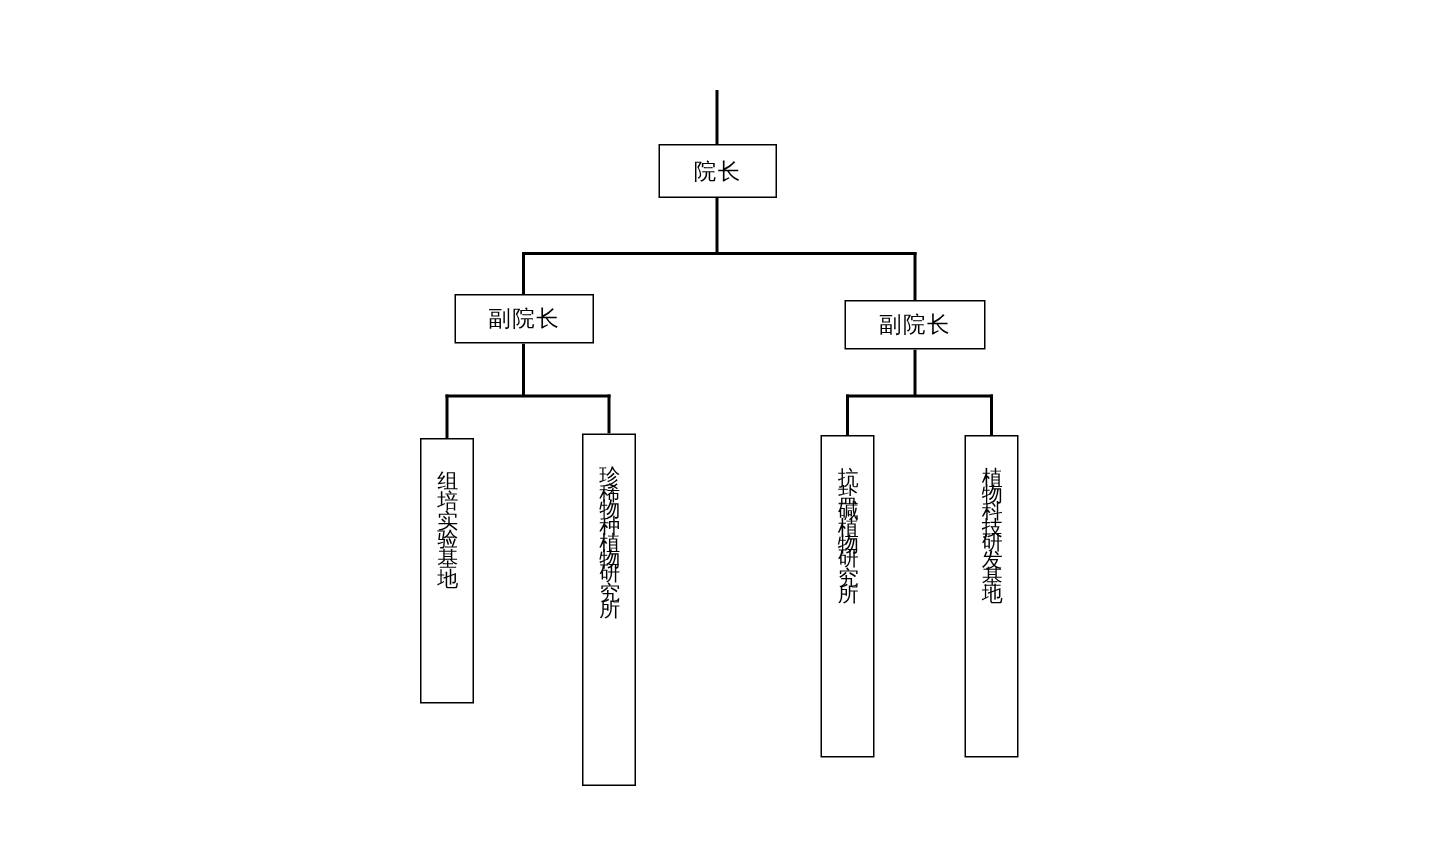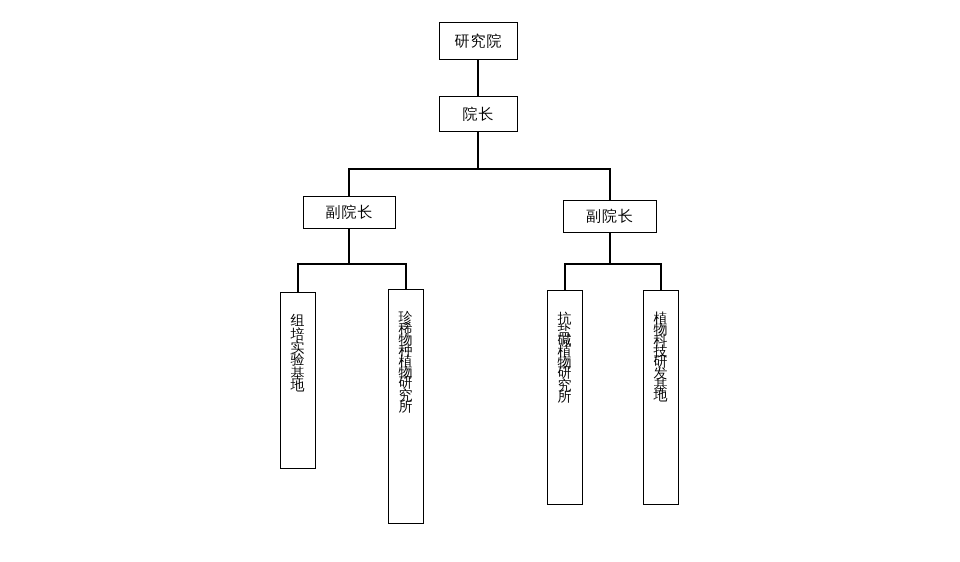--- a/index.html
+++ b/index.html
@@ -87,23 +87,20 @@
   <div class="line" id="ln-drop-vright"></div>
   <div class="line" id="ln-vleft-down"></div>
   <div class="line" id="ln-split-left"></div>
   <div class="line" id="ln-drop-leaf1"></div>
   <div class="line" id="ln-drop-leaf2"></div>
   <div class="line" id="ln-vright-down"></div>
   <div class="line" id="ln-split-right"></div>
   <div class="line" id="ln-drop-leaf3"></div>
   <div class="line" id="ln-drop-leaf4"></div>
 
-  <div class="box" id="box-root">
-    <span class="hlabel">研究院</span>
-  </div>
 
   <div class="box" id="box-dean">
     <span class="hlabel">院长</span>
   </div>
 
   <div class="box" id="box-vice-left">
     <span class="hlabel">副院长</span>
   </div>
   <div class="box" id="box-vice-right">
     <span class="hlabel">副院长</span>

